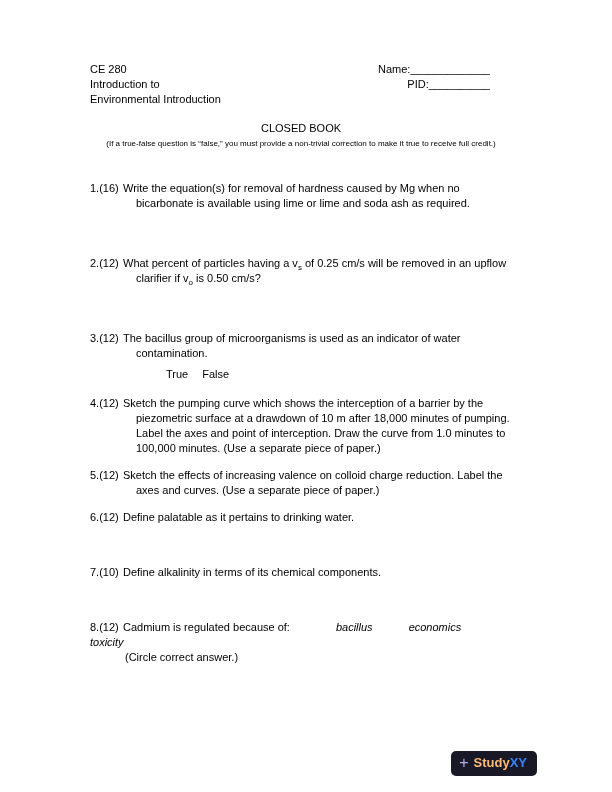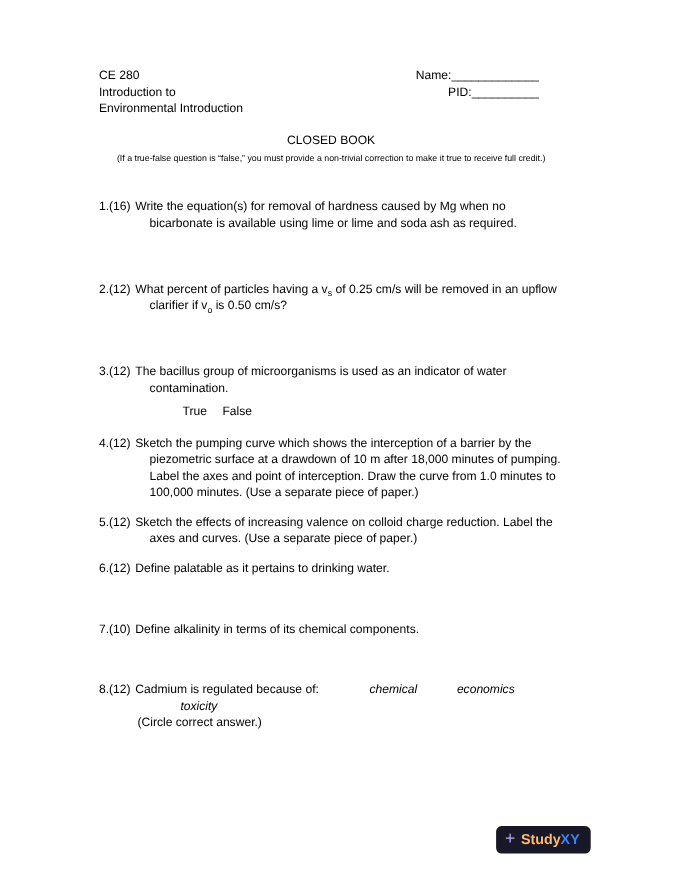--- a/index.html
+++ b/index.html
@@ -41,21 +41,21 @@
 
   .gap-xl { margin-bottom: 45px; }
   .gap-lg { margin-bottom: 40px; }
   .gap-md { margin-bottom: 14px; }
 
   .tf-line { margin-top: 6px; margin-left: 76px; }
   .tf-false { margin-left: 14px; }
 
   .opt-inline-a { font-style: italic; margin-left: 46px; }
   .opt-inline-b { font-style: italic; margin-left: 36px; }
-  .q8-line2 { margin-left: 74px; font-style: italic; }
+  .q8-line2 { font-style: italic; }
   .q8-line3 { margin-left: 35px; }
 
   .brand {
     position: absolute;
     right: 63px; bottom: 16px;
     background: #191826;
     border-radius: 5px;
     padding: 4px 10px 5px 8px;
     display: flex;
     align-items: center;
@@ -145,21 +145,21 @@
     <div class="q gap-lg">
       <div class="qrow">
         <span class="qnum">7.(10)</span>
         <span class="qtext">Define alkalinity in terms of its chemical components.</span>
       </div>
     </div>
 
     <div class="q">
       <div class="qrow">
         <span class="qnum">8.(12)</span>
-        <span class="qtext"><span>Cadmium is regulated because of:</span><span class="opt-inline-a">chemical</span><span class="opt-inline-b">economics</span></span>
+        <span class="qtext"><span>Cadmium is regulated because of:</span><span class="opt-inline-a">bacillus</span><span class="opt-inline-b">economics</span></span>
       </div>
       <div class="q8-line2">toxicity</div>
       <div class="q8-line3">(Circle correct answer.)</div>
     </div>
 
   </div>
 
   <div class="brand">
     <span class="brand-plus">+</span>
     <span class="brand-study">Study</span>

